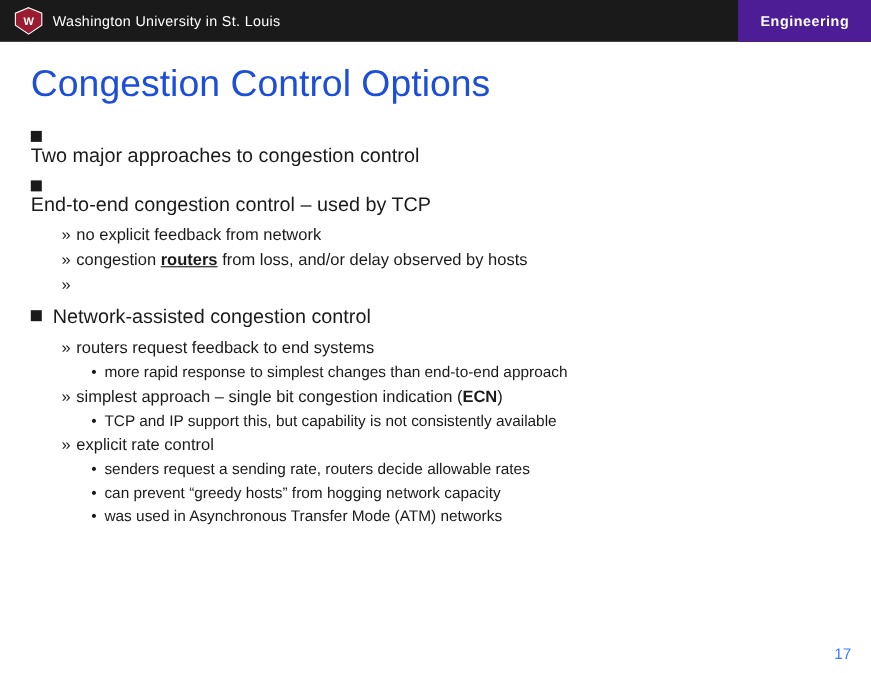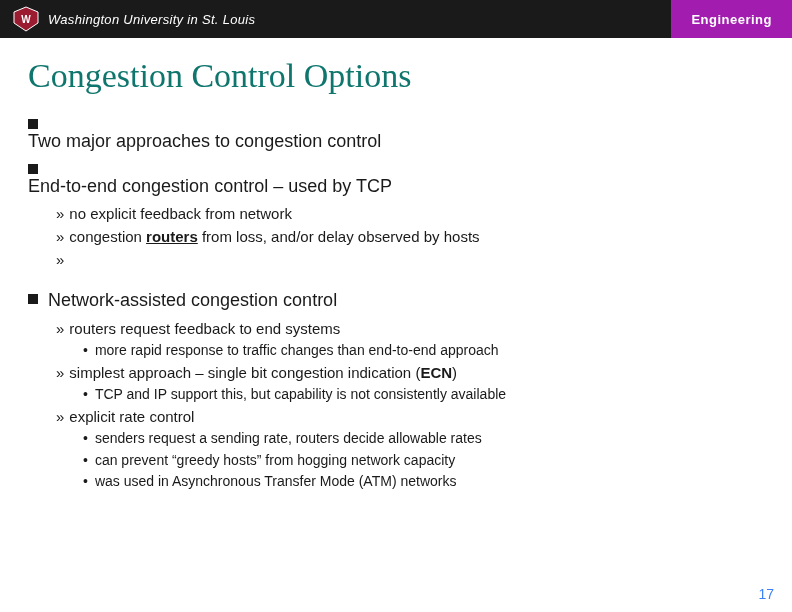--- a/index.html
+++ b/index.html
@@ -33,30 +33,29 @@
     }
 
     .wu-shield {
       width: 28px;
       height: 28px;
     }
 
     .wu-text {
       color: #ffffff;
       font-size: 13px;
-      font-style: italic;
       font-weight: 500;
       letter-spacing: 0.3px;
     }
 
     .engineering-badge {
       position: absolute;
       top: 0;
       right: 0;
-      background: #a21caf;
+      background: #4c1d95;
       color: #ffffff;
       font-size: 13px;
       font-weight: bold;
       padding: 0 20px;
       height: 38px;
       display: flex;
       align-items: center;
       letter-spacing: 0.5px;
     }
 
@@ -66,24 +65,23 @@
       top: 38px;
       left: 0;
       right: 0;
       bottom: 0;
       padding: 18px 28px 18px 28px;
     }
 
     .slide-title {
       font-size: 34px;
       font-weight: 400;
-      color: #0f766e;
+      color: #1d4ed8;
       margin-bottom: 16px;
       line-height: 1.2;
-      font-family: Liberation Serif, serif;
     }
 
     .bullet-item {
       display: flex;
       align-items: flex-start;
       margin-bottom: 4px;
       font-size: 18px;
       color: #1a1a1a;
       line-height: 1.4;
     }
@@ -140,21 +138,21 @@
 
     .slide-number {
       position: absolute;
       bottom: 10px;
       right: 18px;
       font-size: 14px;
       color: #3b82f6;
     }
 
     .section-gap {
-      margin-top: 18px;
+      margin-top: 6px;
     }
 
     .section-gap-sm {
       margin-top: 2px;
       flex-direction: column;
     }
   </style>
 </head>
 <body>
 
@@ -205,21 +203,21 @@
     <span class="bullet-square"></span>
     <span>Network-assisted congestion control</span>
   </div>
 
   <div class="sub-bullet">
     <span class="arrow">»</span>
     <span>routers request feedback to end systems</span>
   </div>
   <div class="sub-sub-bullet">
     <span class="dot">•</span>
-    <span>more rapid response to traffic changes than end-to-end approach</span>
+    <span>more rapid response to simplest changes than end-to-end approach</span>
   </div>
 
   <div class="sub-bullet">
     <span class="arrow">»</span>
     <span>
       <span>simplest approach – single bit congestion indication (</span><span class="bold">ECN</span><span>)</span>
     </span>
   </div>
   <div class="sub-sub-bullet">
     <span class="dot">•</span>

